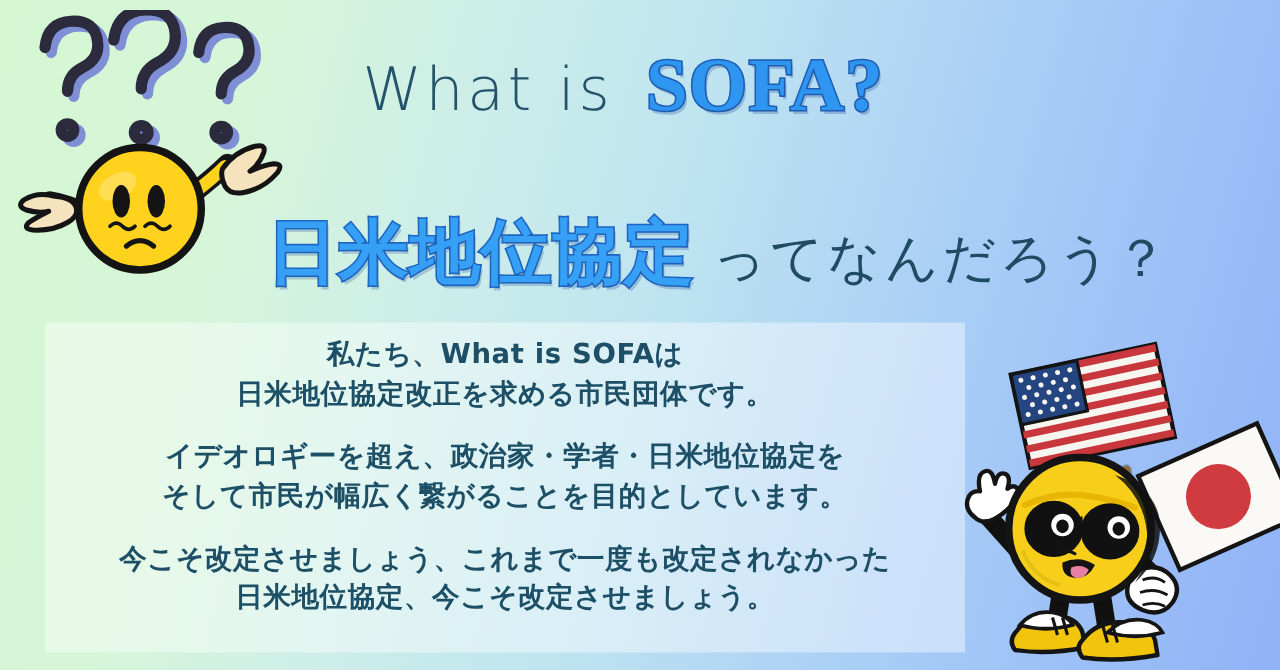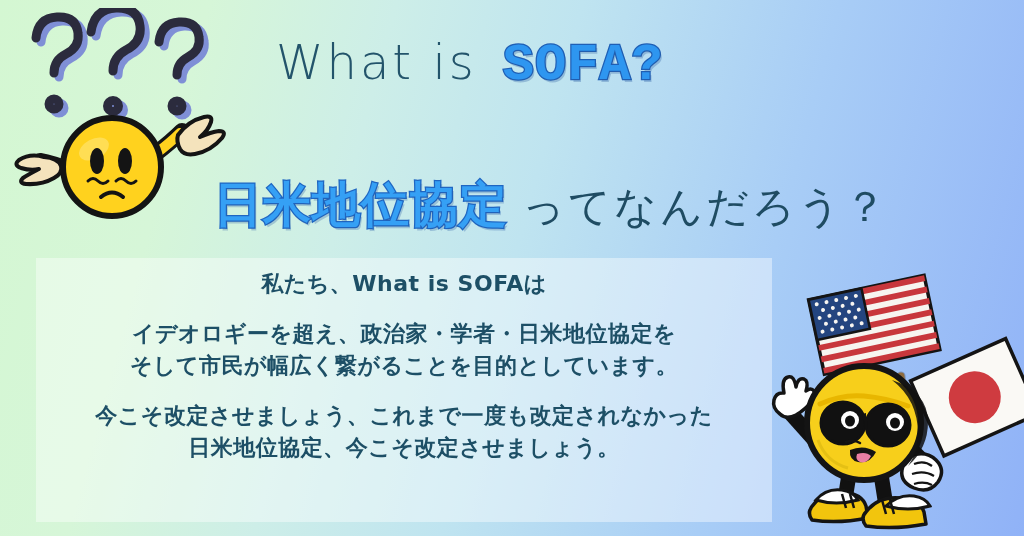--- a/index.html
+++ b/index.html
@@ -35,57 +35,57 @@
   .shrug-mascot {
     position: absolute;
     left: 6px; top: 105px;
     width: 238px; height: 125px;
   }
   .shrug-mascot svg { width: 100%; height: 100%; display: block; }
 
   
   .headline-row-1 {
     position: absolute;
-    left: 276px; top: 38px;
+    left: 290px; top: 38px;
     display: flex;
     align-items: baseline;
     gap: 26px;
   }
   .what-is {
     font-family: "DejaVu Sans", sans-serif;
     font-size: 48px;
     font-weight: 300;
     letter-spacing: 3px;
     color: #23546b;
     line-height: 1;
     white-space: nowrap;
   }
   .sofa {
-    font-family: Liberation Mono, monospace;
-    font-size: 52px;
+    font-family: Liberation Serif, serif;
+    font-size: 60px;
     font-weight: bold;
     letter-spacing: 1px;
     color: #2e96f0;
     line-height: 1;
     white-space: nowrap;
     -webkit-text-stroke: 2.5px #1f5fb5;
     paint-order: stroke fill;
     text-shadow: 2px 3px 0 rgba(40,90,160,0.30);
   }
 
   .headline-row-2 {
     position: absolute;
     left: 214px; top: 142px;
     display: flex;
     align-items: baseline;
     gap: 14px;
   }
   .jp-title {
     font-family: "DejaVu Sans", sans-serif;
-    font-size: 48px;
+    font-size: 56px;
     font-weight: bold;
     letter-spacing: 1px;
     color: #35a0f5;
     line-height: 1;
     white-space: nowrap;
     -webkit-text-stroke: 2.5px #1f66c2;
     paint-order: stroke fill;
     text-shadow: 2px 3px 0 rgba(40,90,160,0.28);
   }
   .jp-tail {
@@ -194,20 +194,21 @@
   <div class="headline-row-2">
     <span class="jp-title">日米地位協定</span>
     <span class="jp-tail">ってなんだろう？</span>
   </div>
 
   <div class="body-panel"></div>
 
   <div class="body-text">
     <div class="para">
       <span class="ln">私たち、What is SOFAは</span>
+      <span class="ln">日米地位協定改正を求める市民団体です。</span>
     </div>
     <div class="para">
       <span class="ln">イデオロギーを超え、政治家・学者・日米地位協定を</span>
       <span class="ln">そして市民が幅広く繋がることを目的としています。</span>
     </div>
     <div class="para">
       <span class="ln">今こそ改定させましょう、これまで一度も改定されなかった</span>
       <span class="ln">日米地位協定、今こそ改定させましょう。</span>
     </div>
   </div>

